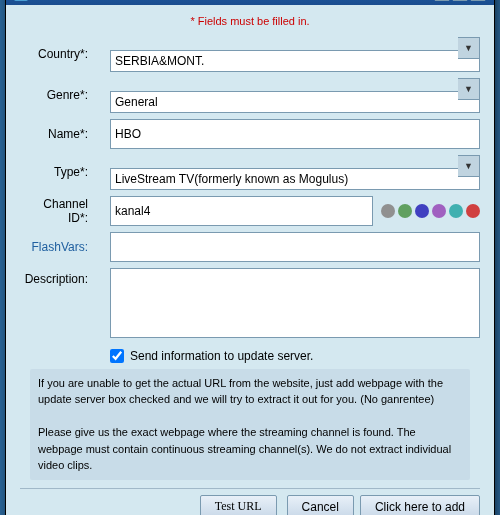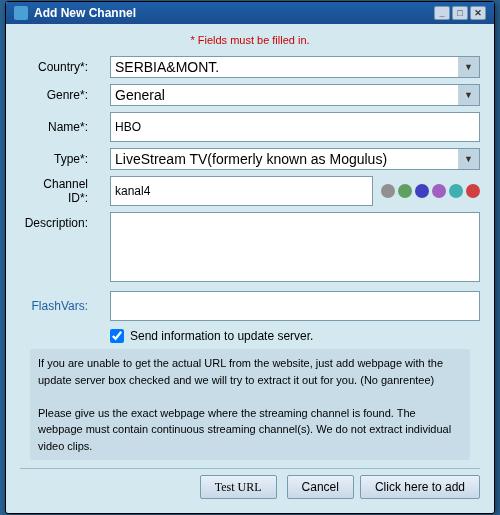--- a/index.html
+++ b/index.html
@@ -89,25 +89,26 @@
     }
     .select-wrapper {
       position: relative;
       display: flex;
     }
     select {
       width: 100%;
       height: 22px;
       border: 1px solid #7a9ab0;
       background: white;
-      font-size: 14px;
+      font-size: 12px;
       padding: 0 4px;
       appearance: none;
       -webkit-appearance: none;
       cursor: pointer;
+      margin-top: 13px;
     }
     .select-arrow {
       position: absolute;
       right: 0;
       top: 0;
       width: 22px;
       height: 22px;
       background: #c0d4e0;
       border: 1px solid #7a9ab0;
       border-left: none;
@@ -282,34 +283,34 @@
           <div class="dot" style="background:#909090"></div>
           <div class="dot" style="background:#60a060"></div>
           <div class="dot" style="background:#4040c0"></div>
           <div class="dot" style="background:#a060c0"></div>
           <div class="dot" style="background:#40b0b0"></div>
           <div class="dot" style="background:#d04040"></div>
         </div>
       </div>
     </div>
 
+    <div class="form-row">
+      <div class="form-label flash-label">FlashVars:</div>
+      <div class="form-control">
+        <input type="text" class="flashvars-input" value="" style="">
+      </div>
+    </div>
+
     <div class="form-row description-row">
       <div class="form-label">Description:</div>
       <div class="form-control">
         <textarea style=""></textarea>
       </div>
     </div>
 
-    <div class="form-row">
-      <div class="form-label flash-label">FlashVars:</div>
-      <div class="form-control">
-        <input type="text" class="flashvars-input" value="" style="">
-      </div>
-    </div>
-
     <div class="checkbox-row">
       <input type="checkbox" checked="" style="">
       <span>Send information to update server.</span>
     </div>
 
     <div class="info-text">
       <span>If you are unable to get the actual URL from the website, just add webpage with the update server box checked and we will try to extract it out for you. (No ganrentee)</span>
       <br><br>
       <span>Please give us the exact webpage where the streaming channel is found. The webpage must contain continuous streaming channel(s). We do not extract individual video clips.</span>
     </div>

